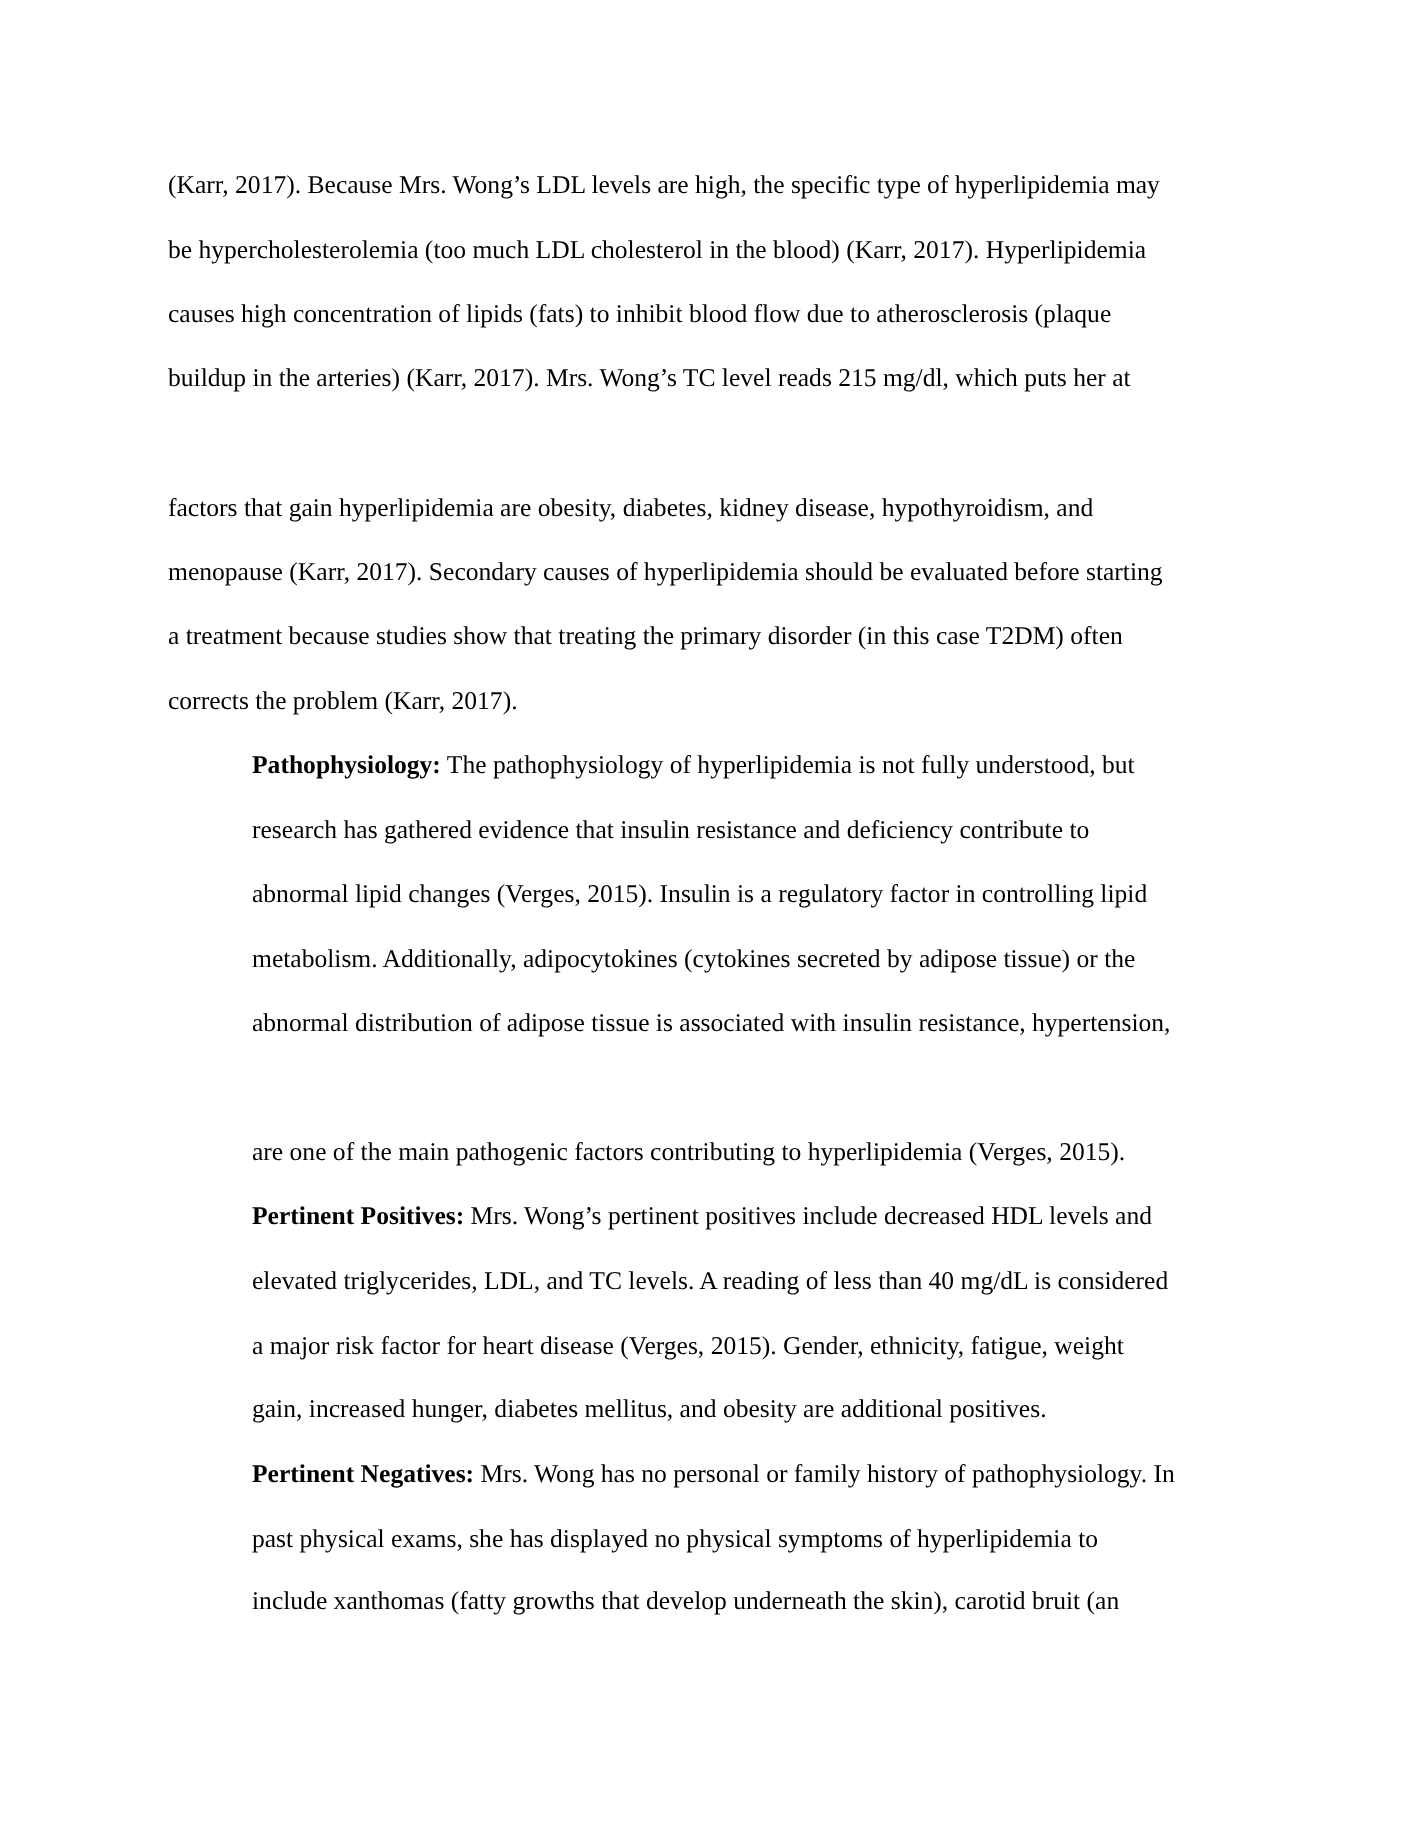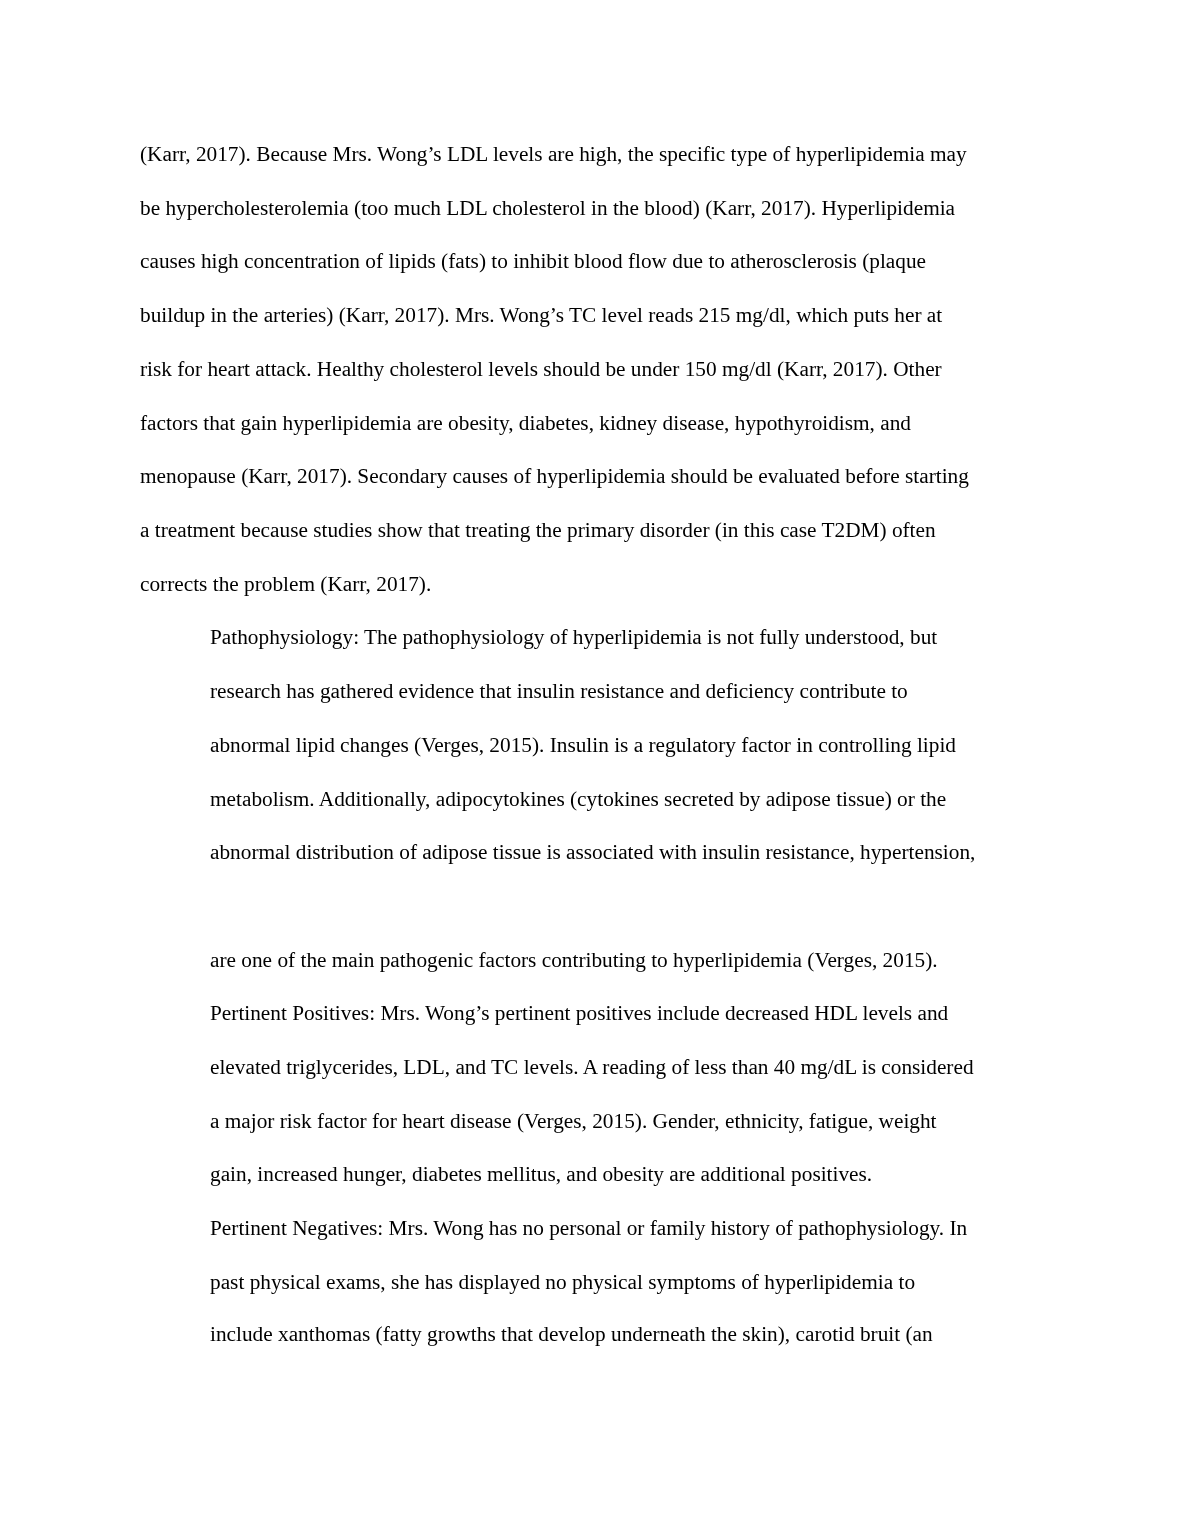--- a/index.html
+++ b/index.html
@@ -8,32 +8,31 @@
   .line {
     position: absolute;
     font-family: "Liberation Serif", "DejaVu Serif", serif;
     font-size: 21.3px;
     color: #000;
     white-space: nowrap;
     line-height: 1;
   }
   .l0 { left: 140px; }
   .l1 { left: 210px; }
-  b { font-weight: normal; }
+  b { font-weight: bold; }
 </style>
 </head>
 <body>
 
 <div class="page">
 
   <div class="line l0" style="top:144px">(Karr, 2017). Because Mrs. Wong’s LDL levels are high, the specific type of hyperlipidemia may</div>
   <div class="line l0" style="top:198px">be hypercholesterolemia (too much LDL cholesterol in the blood) (Karr, 2017). Hyperlipidemia</div>
   <div class="line l0" style="top:251px">causes high concentration of lipids (fats) to inhibit blood flow due to atherosclerosis (plaque</div>
   <div class="line l0" style="top:305px">buildup in the arteries) (Karr, 2017). Mrs. Wong’s TC level reads 215 mg/dl, which puts her at</div>
-  <div class="line l0" style="top:359px">risk for heart attack. Healthy cholesterol levels should be under 150 mg/dl (Karr, 2017). Other</div>
   <div class="line l0" style="top:413px">factors that gain hyperlipidemia are obesity, diabetes, kidney disease, hypothyroidism, and</div>
   <div class="line l0" style="top:466px">menopause (Karr, 2017). Secondary causes of hyperlipidemia should be evaluated before starting</div>
   <div class="line l0" style="top:520px">a treatment because studies show that treating the primary disorder (in this case T2DM) often</div>
   <div class="line l0" style="top:574px">corrects the problem (Karr, 2017).</div>
 
   <div class="line l1" style="top:627px"><b>Pathophysiology:</b><span> The pathophysiology of hyperlipidemia is not fully understood, but</span></div>
   <div class="line l1" style="top:681px">research has gathered evidence that insulin resistance and deficiency contribute to</div>
   <div class="line l1" style="top:735px">abnormal lipid changes (Verges, 2015). Insulin is a regulatory factor in controlling lipid</div>
   <div class="line l1" style="top:789px">metabolism. Additionally, adipocytokines (cytokines secreted by adipose tissue) or the</div>
   <div class="line l1" style="top:842px">abnormal distribution of adipose tissue is associated with insulin resistance, hypertension,</div>

